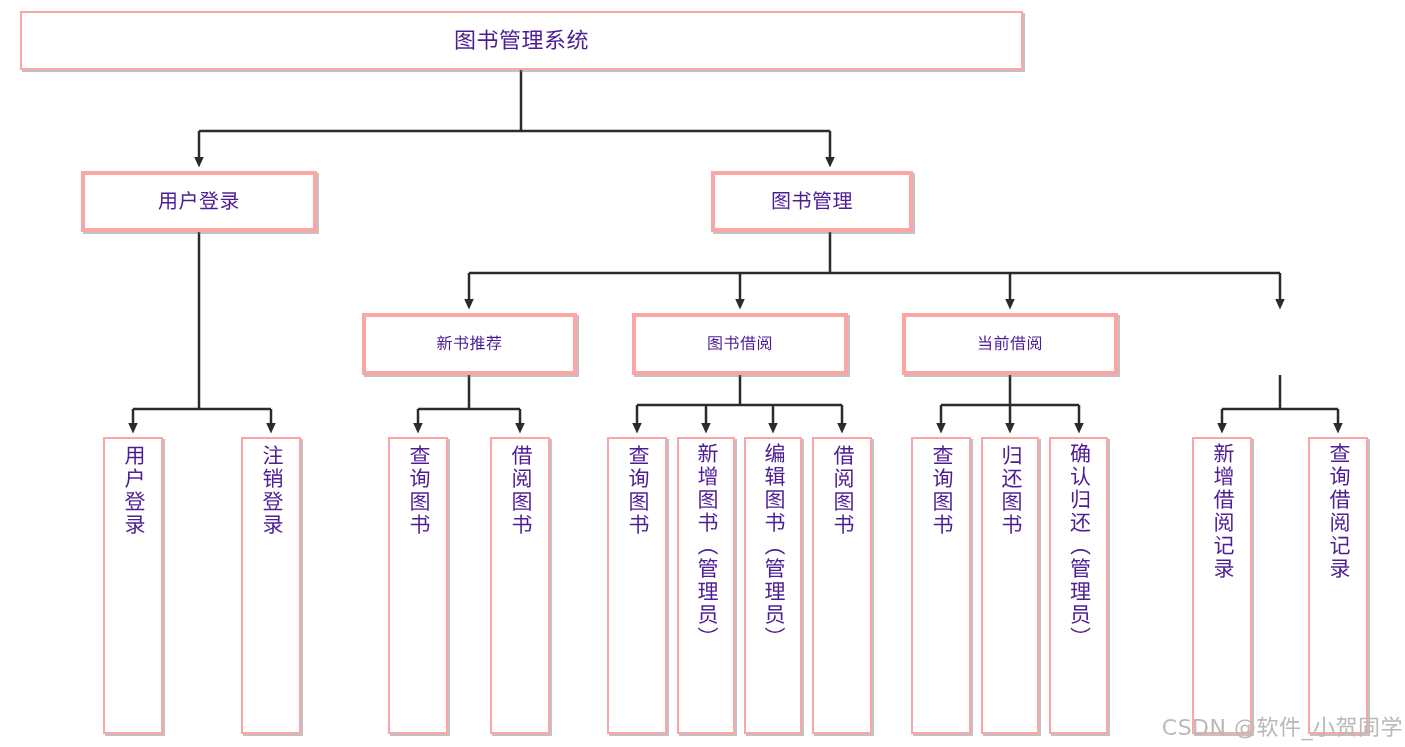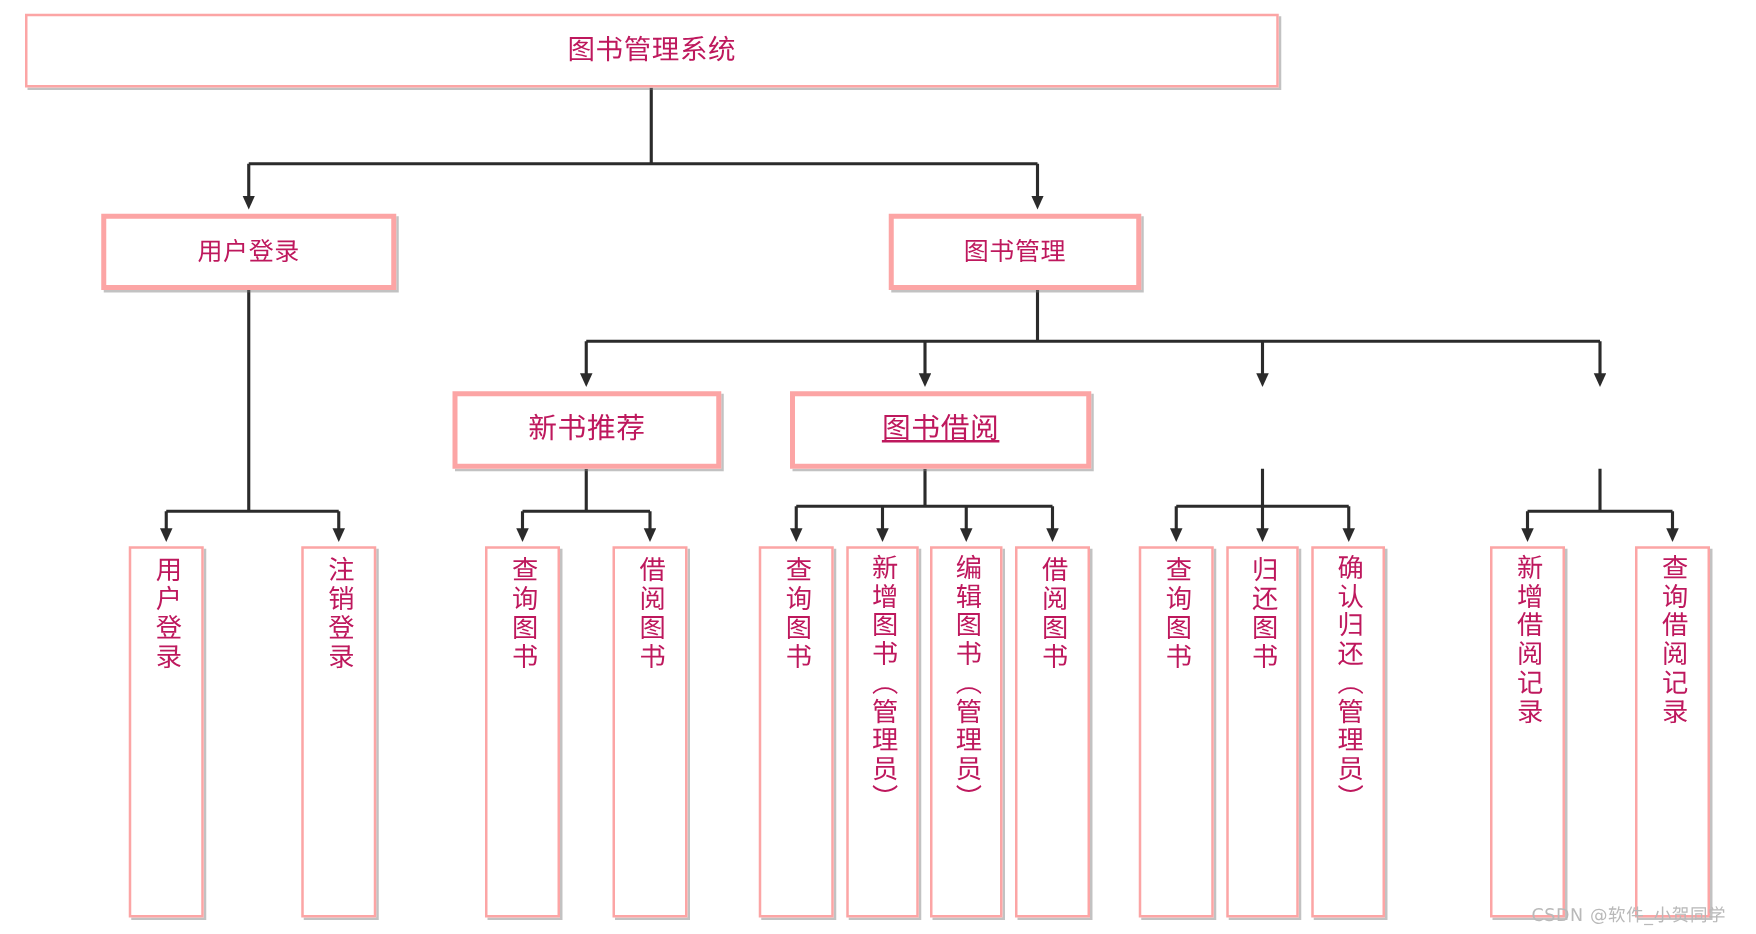--- a/index.html
+++ b/index.html
@@ -28,21 +28,21 @@
   
   .node {
     position: absolute;
     box-sizing: border-box;
     background: #ffffff;
     border: 4px solid #fca5a5;
     box-shadow: 2px 2px 0 rgba(120,120,120,0.45);
     display: flex;
     align-items: center;
     justify-content: center;
-    color: #be185d;
+    color: #4c1d95;
   }
   .node .label {
     display: block;
     text-align: center;
     line-height: 1.18;
     letter-spacing: 0.5px;
   }
   
   .node.root {
     left: 20px;  top: 11px;
@@ -50,21 +50,21 @@
     border-width: 2px;
   }
   .node.root .label { font-size: 22px; }
 
   
   .node.lvl2 { height: 61px; }
   .node.lvl2 .label { font-size: 20px; }
 
   
   .node.lvl3 { height: 62px; }
-  .node.lvl3 .label { font-size: 23px; }
+  .node.lvl3 .label { font-size: 16px; }
 
   
   .node.leaf {
     top: 437px;
     height: 297px;
     align-items: flex-start;
     justify-content: center;
     border-width: 2px;
   }
   .node.leaf .label {
@@ -74,23 +74,23 @@
     line-height: 1.05;
     letter-spacing: 2px;
     padding-top: 6px;
     white-space: nowrap;
   }
   .node.leaf.tall .label { padding-top: 4px; }
 
   
   #watermark {
     position: absolute;
-    right: 24px;
+    right: 2px;
     bottom: 6px;
-    font-size: 14px;
+    font-size: 22px;
     color: #b9b9b9;
     letter-spacing: 0.5px;
     white-space: nowrap;
     user-select: none;
   }
 </style>
 </head>
 <body>
 
 <div id="canvas">
@@ -153,22 +153,25 @@
   <div class="node lvl2" style="left:81px; top:171px; width:236px;">
     <span class="label">用户登录</span>
   </div>
   <div class="node lvl2" style="left:711px; top:171px; width:202px;">
     <span class="label">图书管理</span>
   </div>
 
   <div class="node lvl3" style="left:362px; top:313px; width:215px;">
     <span class="label">新书推荐</span>
   </div>
-  <div class="node lvl3" style="left:632px; top:313px; width:241px;text-decoration:underline;">
+  <div class="node lvl3" style="left:632px; top:313px; width:216px;">
     <span class="label">图书借阅</span>
+  </div>
+  <div class="node lvl3" style="left:902px; top:313px; width:216px;">
+    <span class="label">当前借阅</span>
   </div>
 
   <div class="node leaf" style="left:103px; width:60px;">
     <span class="label">用户登录</span>
   </div>
   <div class="node leaf" style="left:241px; width:60px;">
     <span class="label">注销登录</span>
   </div>
 
   <div class="node leaf" style="left:388px; width:60px;">

